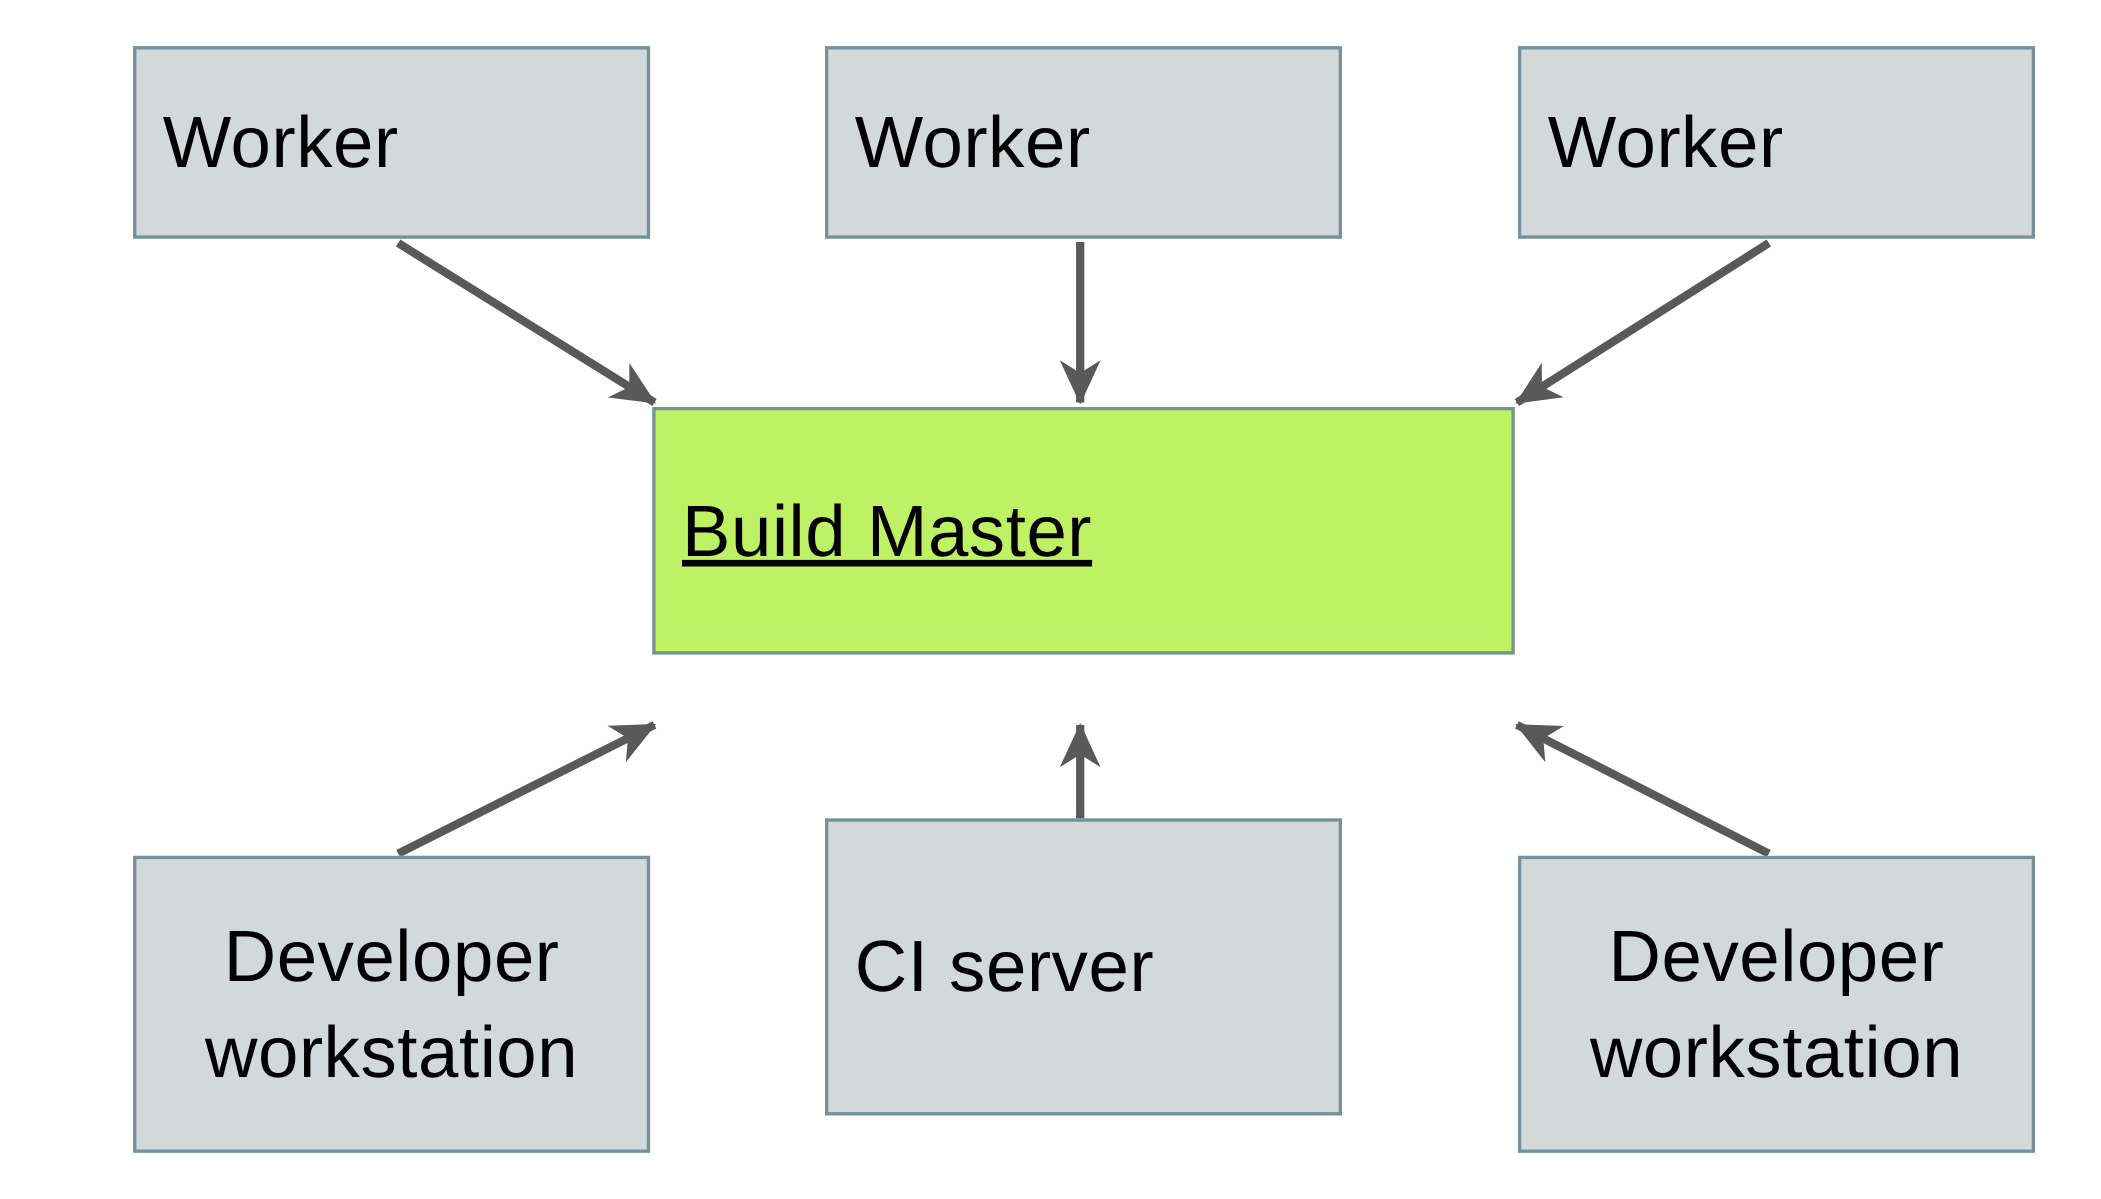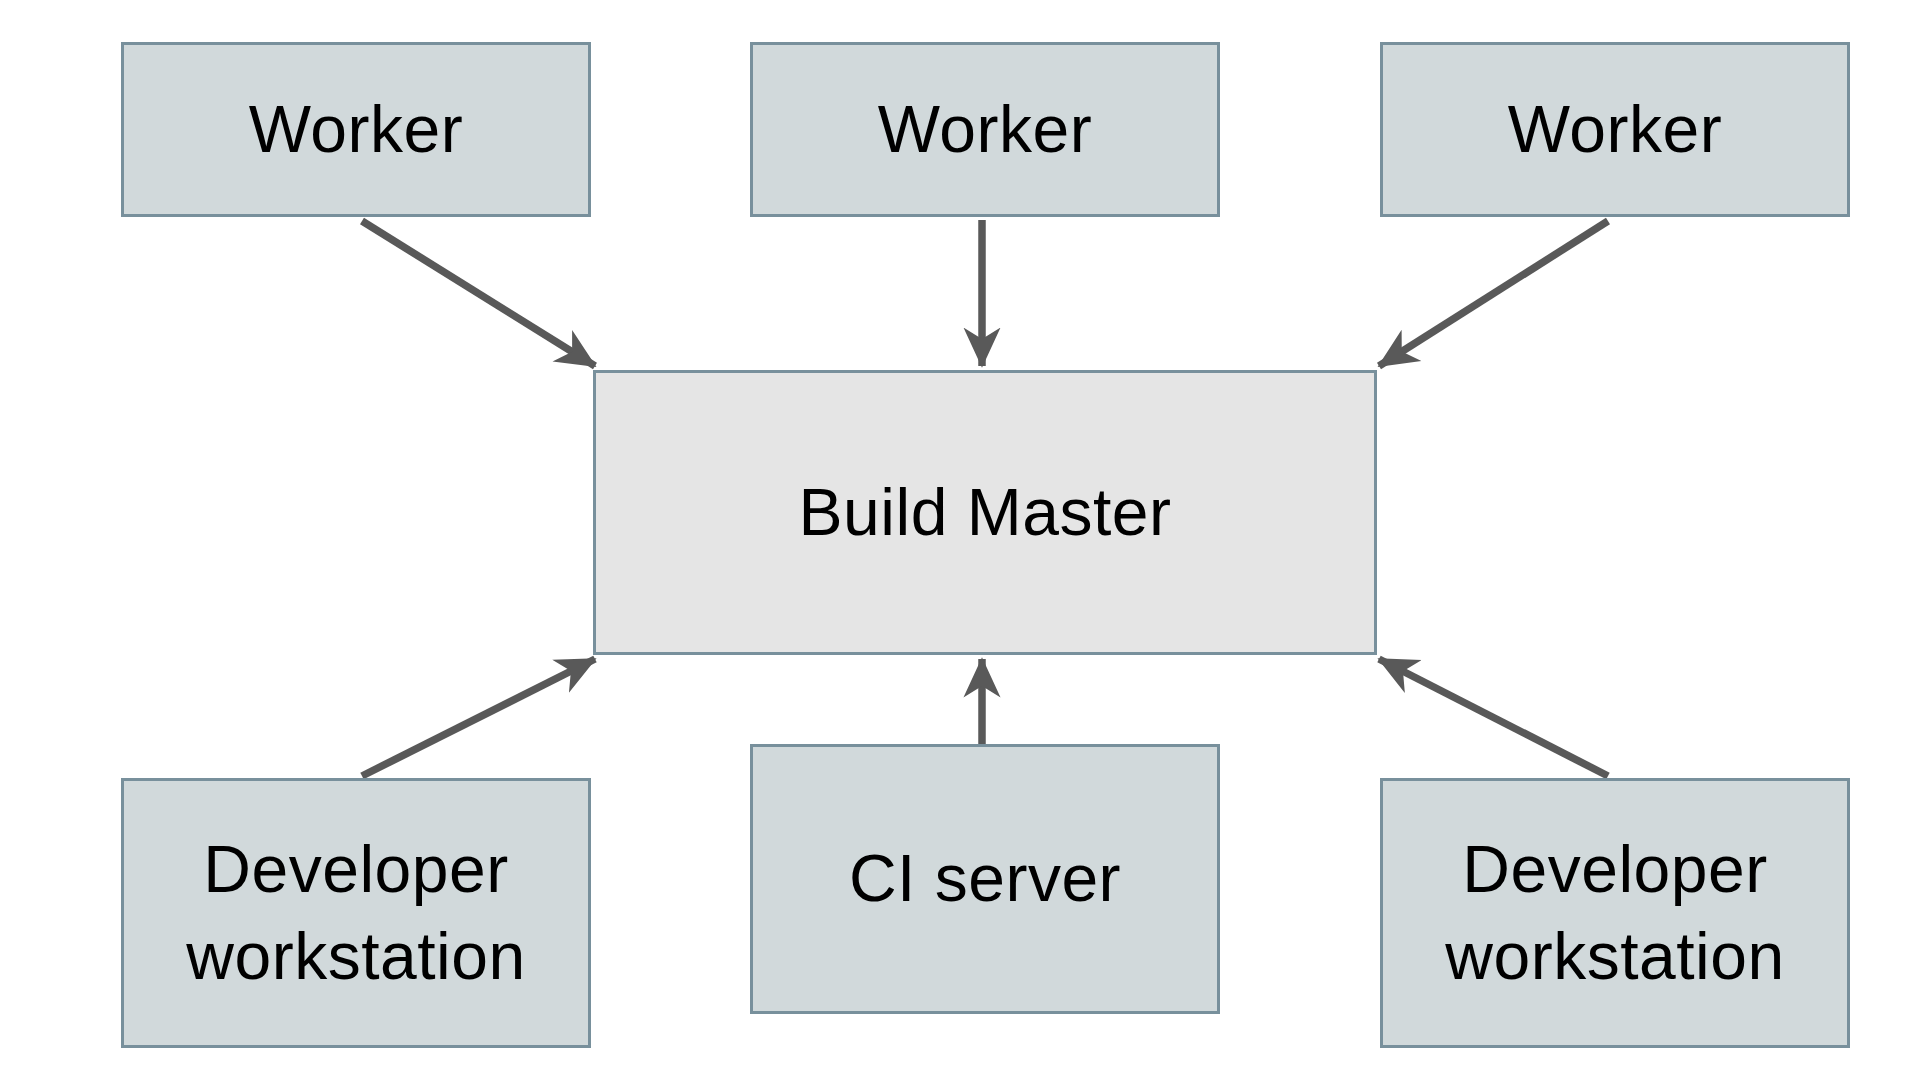--- a/index.html
+++ b/index.html
@@ -21,21 +21,20 @@
     top: 0;
     width: 1910px;
     height: 1090px;
     pointer-events: none;
   }
   .node {
     position: absolute;
     box-sizing: border-box;
     display: flex;
     align-items: center;
-    justify-content: center;
     text-align: center;
     font-size: 66px;
     line-height: 1.32;
     padding: 0 24px;
     letter-spacing: 0.5px;
   }
 </style>
 </head>
 <body>
 
@@ -58,21 +57,21 @@
   <div id="node-group">
       <div class="node" style="left: 121px; top: 42px; width: 470px; height: 175px; background: rgb(209, 217, 219); border: 3px solid rgb(120, 144, 156); color: rgb(0, 0, 0);">
         <span>Worker</span>
       </div>
       <div class="node" style="left: 750px; top: 42px; width: 470px; height: 175px; background: rgb(209, 217, 219); border: 3px solid rgb(120, 144, 156); color: rgb(0, 0, 0);">
         <span>Worker</span>
       </div>
       <div class="node" style="left: 1380px; top: 42px; width: 470px; height: 175px; background: rgb(209, 217, 219); border: 3px solid rgb(120, 144, 156); color: rgb(0, 0, 0);">
         <span>Worker</span>
       </div>
-      <div class="node" style="left: 593px; top: 370px; width: 784px; height: 285px; background: #e5e5e5; border: 3px solid rgb(120, 144, 156); color: rgb(0, 0, 0);">
+      <div class="node" style="left: 593px; top: 370px; width: 784px; height: 225px; background: #bef264; border: 3px solid rgb(120, 144, 156); color: rgb(0, 0, 0); text-decoration: underline;">
         <span>Build Master</span>
       </div>
       <div class="node" style="left: 121px; top: 778px; width: 470px; height: 270px; background: rgb(209, 217, 219); border: 3px solid rgb(120, 144, 156); color: rgb(0, 0, 0);">
         <span>Developer workstation</span>
       </div>
       <div class="node" style="left: 750px; top: 744px; width: 470px; height: 270px; background: rgb(209, 217, 219); border: 3px solid rgb(120, 144, 156); color: rgb(0, 0, 0);">
         <span>CI server</span>
       </div>
       <div class="node" style="left: 1380px; top: 778px; width: 470px; height: 270px; background: rgb(209, 217, 219); border: 3px solid rgb(120, 144, 156); color: rgb(0, 0, 0);">
         <span>Developer workstation</span>

